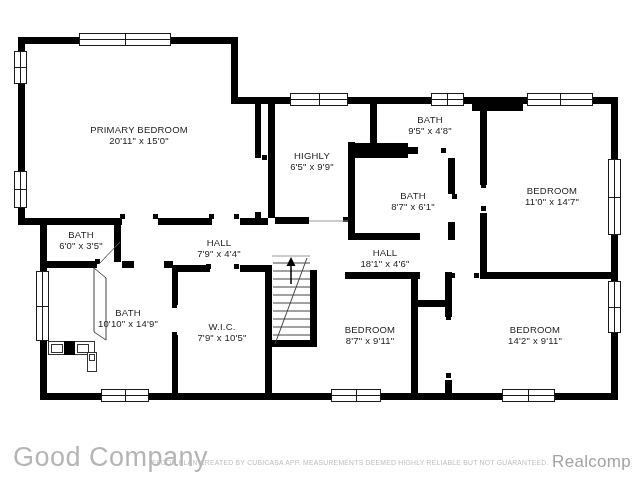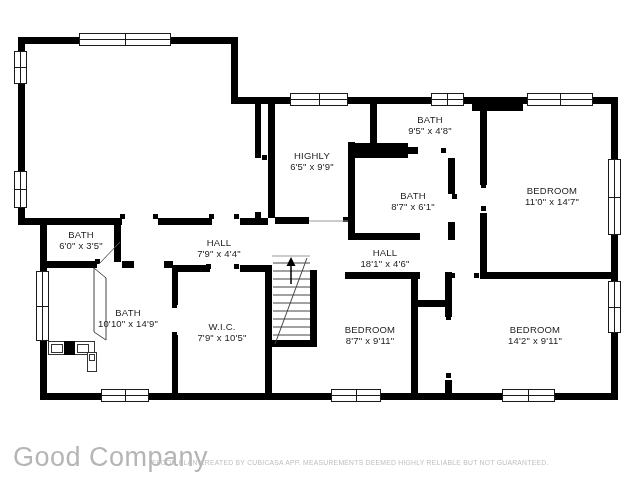--- a/index.html
+++ b/index.html
@@ -132,20 +132,24 @@
     </g>
     <g>
       <line x1="291" y1="284" x2="291" y2="264" stroke="#000" stroke-width="1.5"></line>
       <polygon points="291,257 286.5,266 295.5,266" fill="#000"></polygon>
     </g>
     <line x1="99" y1="264" x2="120" y2="242" stroke="#555" stroke-width="1"></line>
     <line x1="309" y1="221" x2="348" y2="221" stroke="#999" stroke-width="1"></line>
     <polygon points="94,268 106,278 106,340 94,332" fill="#fff" stroke="#444" stroke-width="1"></polygon>
   </svg>
 
+  <div class="room" style="left:139px;top:124px">
+    <div>PRIMARY BEDROOM</div>
+    <div>20'11" x 15'0"</div>
+  </div>
   <div class="room" style="left:312px;top:150px">
     <div>HIGHLY</div>
     <div>6'5" x 9'9"</div>
   </div>
   <div class="room" style="left:430px;top:114px">
     <div>BATH</div>
     <div>9'5" x 4'8"</div>
   </div>
   <div class="room" style="left:552px;top:185px">
     <div>BEDROOM</div>
@@ -179,14 +183,15 @@
     <div>BEDROOM</div>
     <div>8'7" x 9'11"</div>
   </div>
   <div class="room" style="left:535px;top:324px">
     <div>BEDROOM</div>
     <div>14'2" x 9'11"</div>
   </div>
 
   <div class="company">Good Company</div>
   <div class="disclaimer">FLOOR PLAN CREATED BY CUBICASA APP. MEASUREMENTS DEEMED HIGHLY RELIABLE BUT NOT GUARANTEED.</div>
+  <div class="brand">Realcomp</div>
 
 </div>
 
 </body></html>

